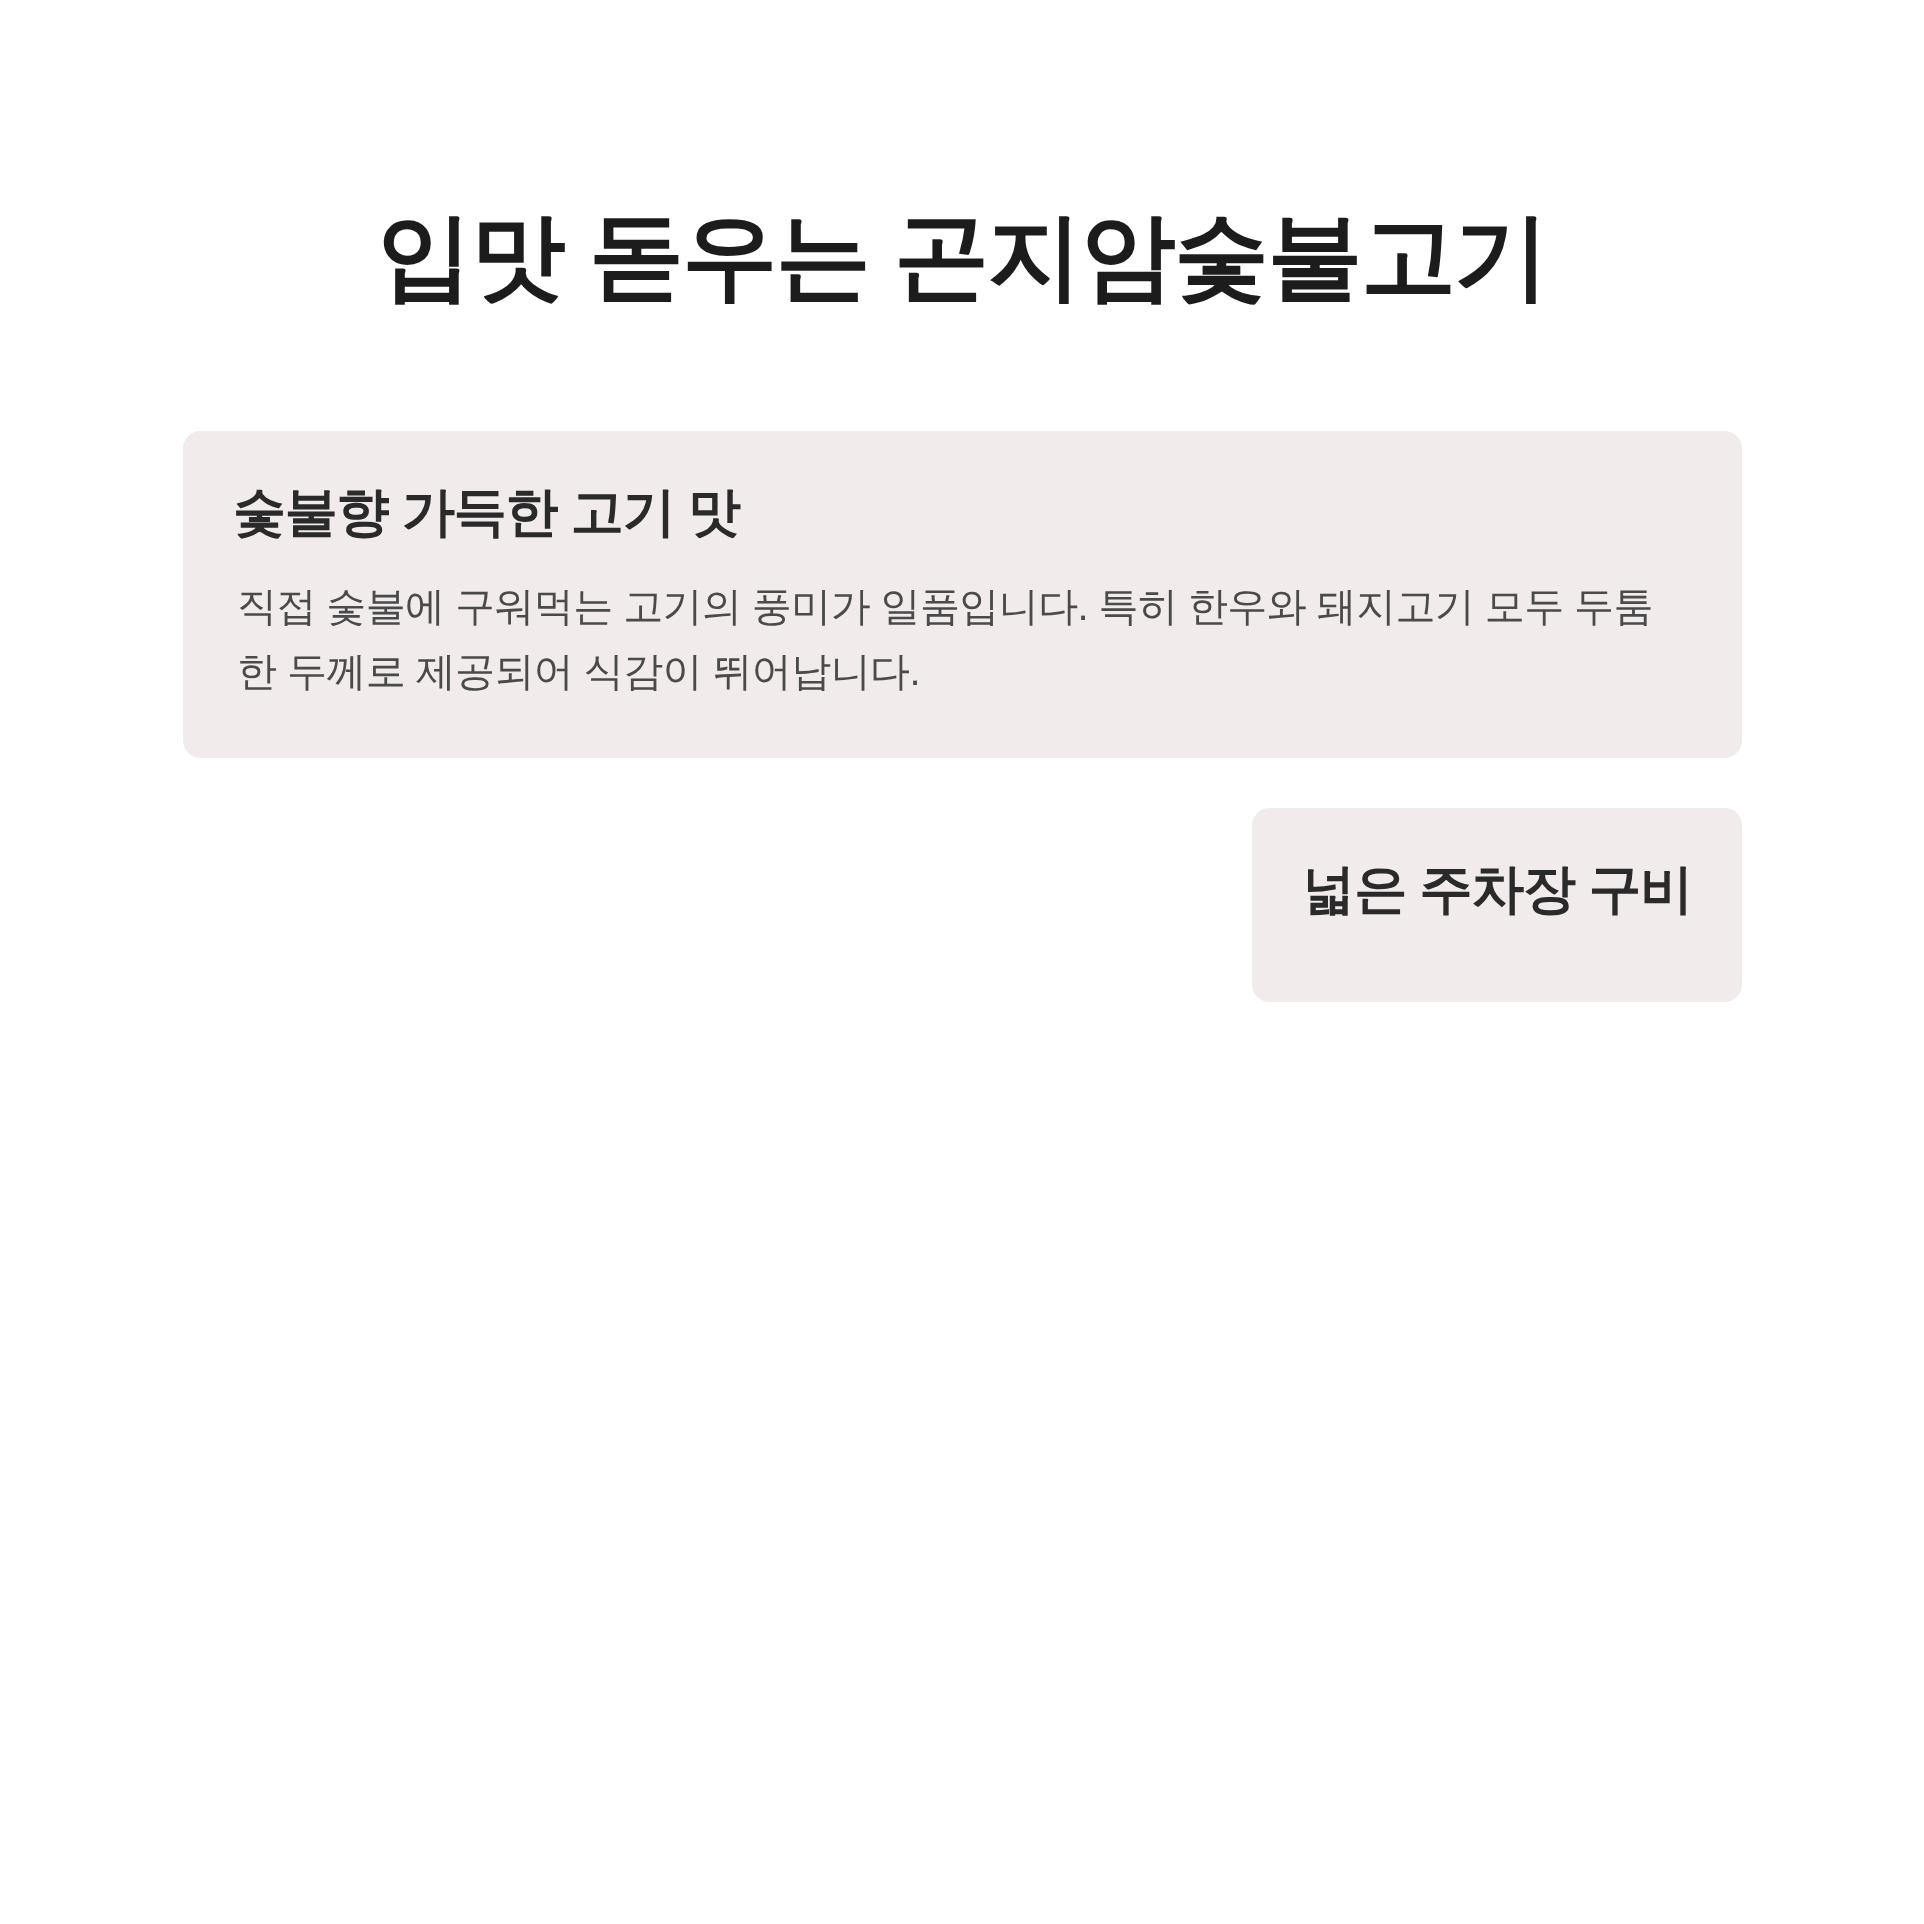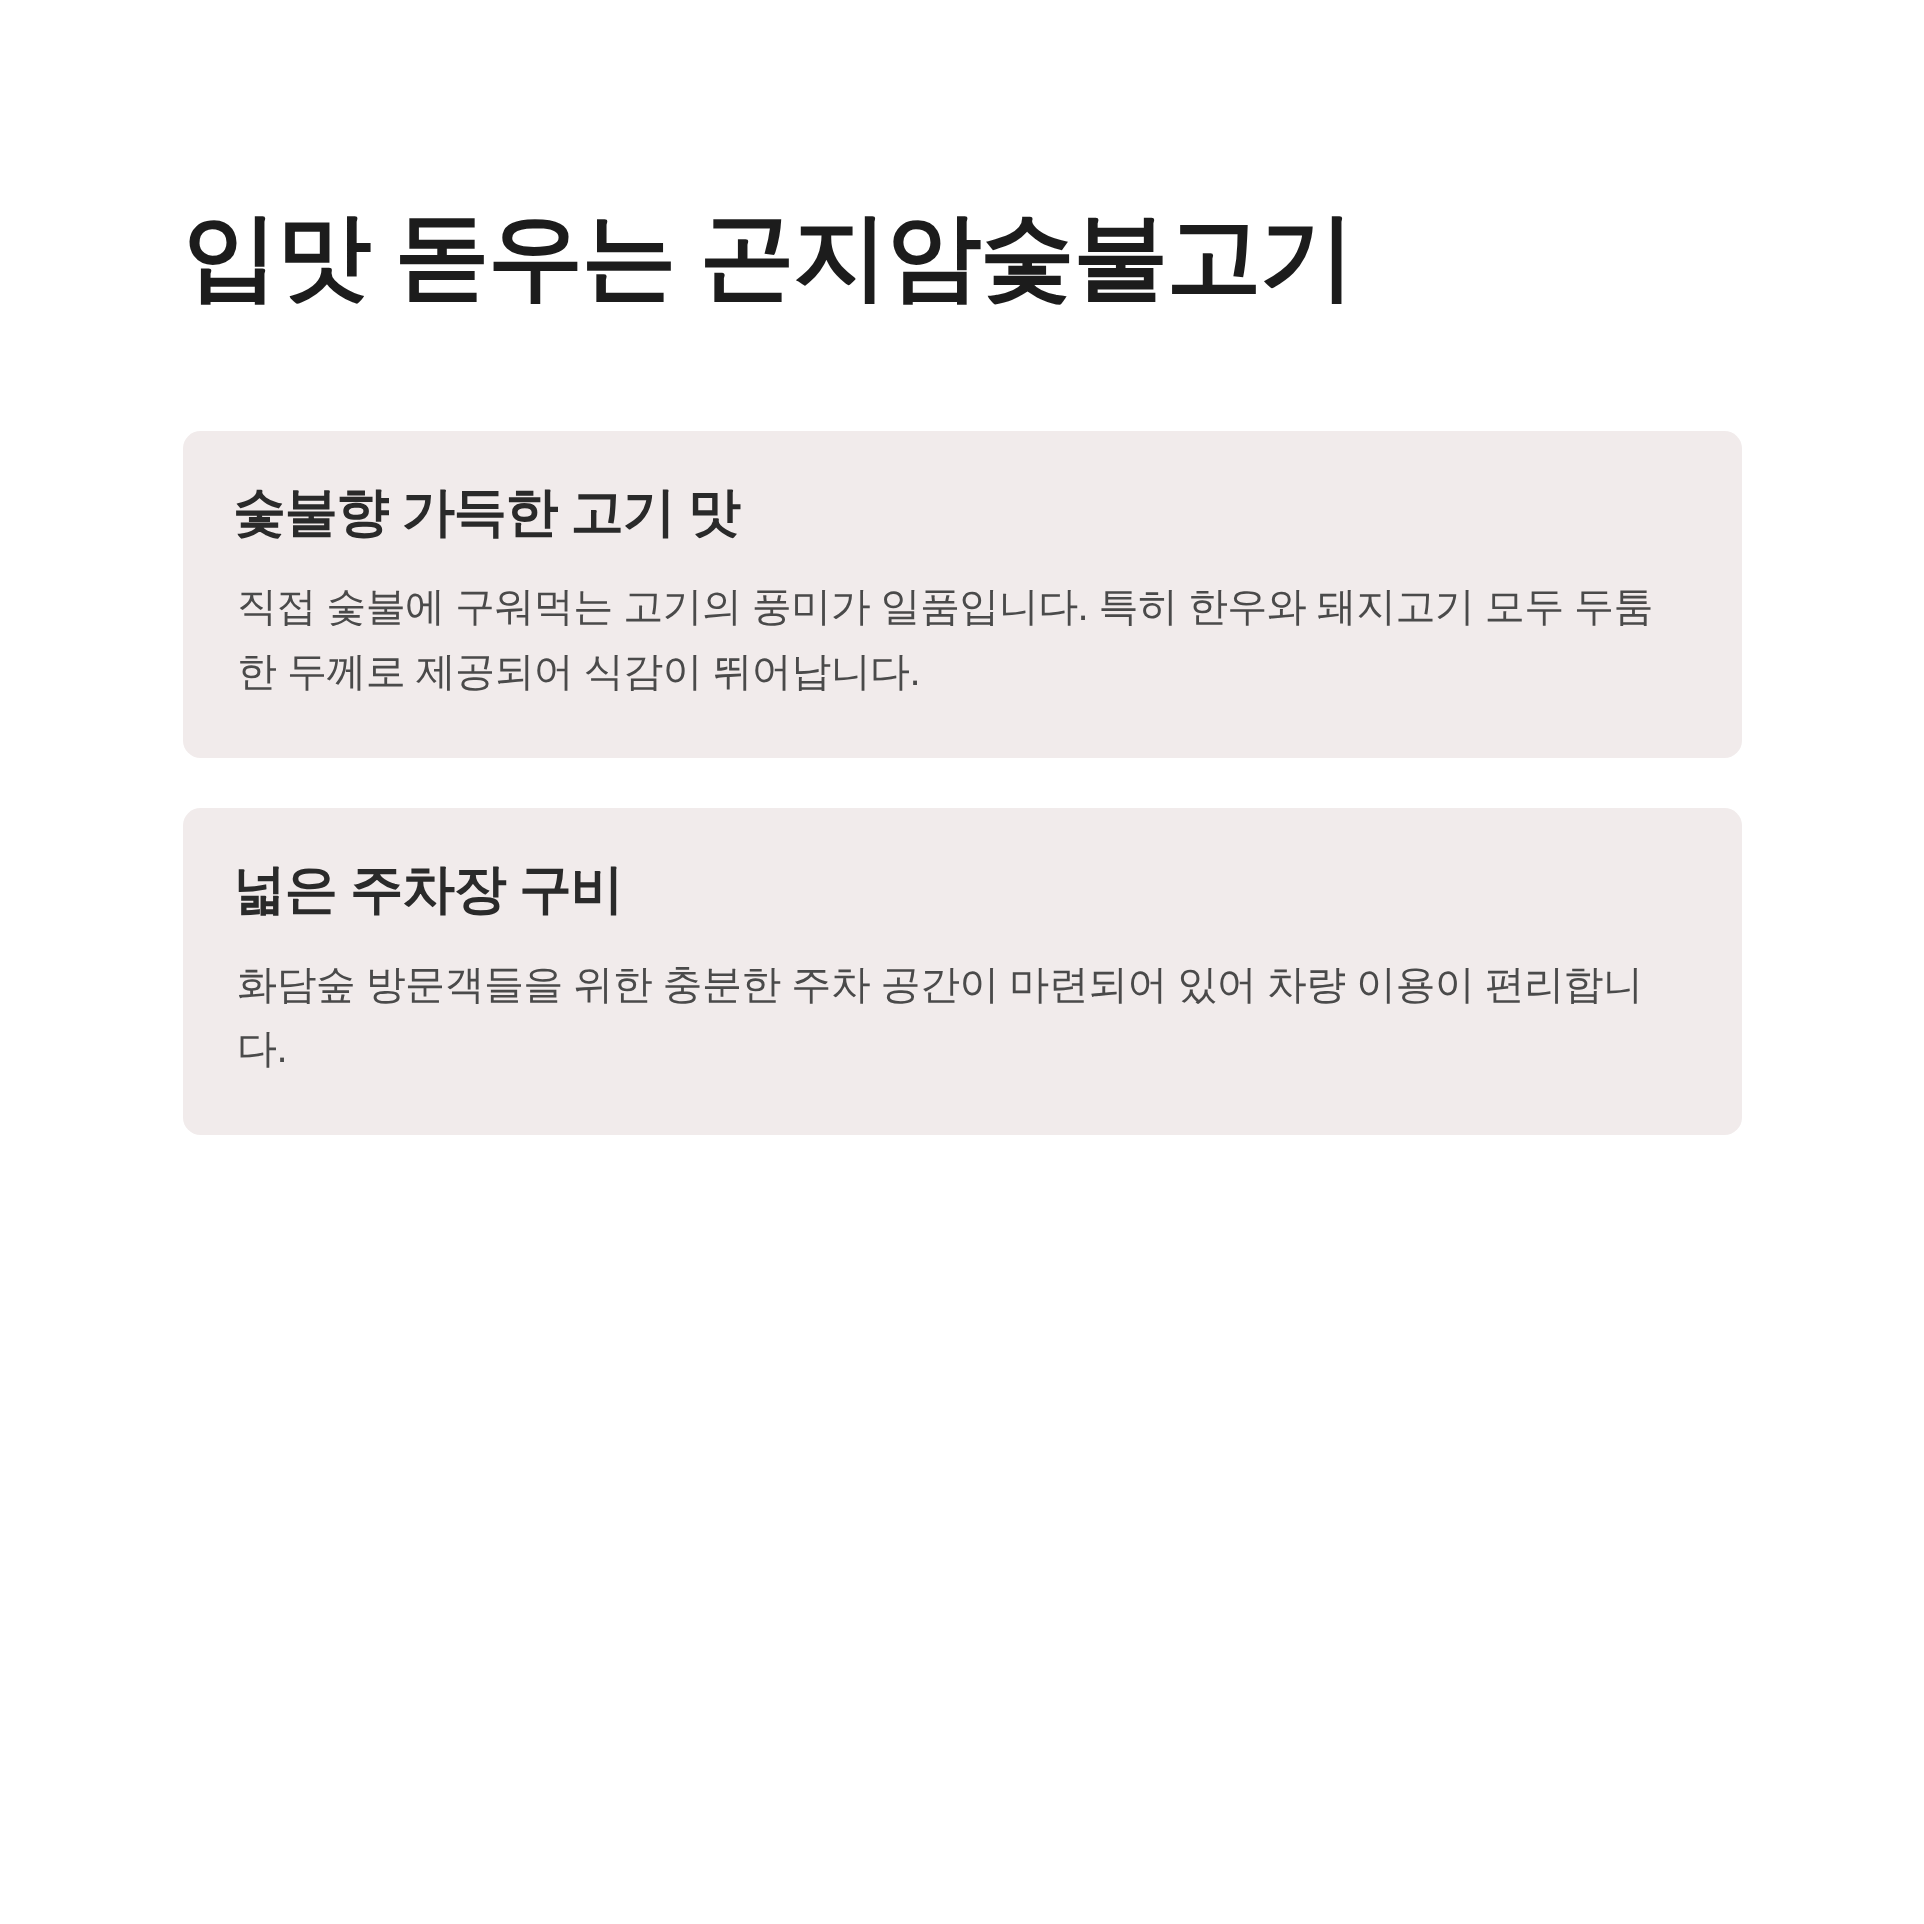--- a/index.html
+++ b/index.html
@@ -21,20 +21,21 @@
     background: #ffffff;
   }
   .page-title {
     font-size: 95px;
     line-height: 1.22;
     font-weight: 700;
     color: #1c1c1c;
     letter-spacing: -1.6px;
     margin: 0 0 116px 0;
     white-space: nowrap;
+    text-align: center;
   }
   .cards {
     display: flex;
     flex-direction: column;
     gap: 50px;
     align-items: flex-end;
   }
   .card {
     box-sizing: border-box;
     background: #f1ebeb;
@@ -67,19 +68,18 @@
 
   <div class="cards">
 
     <section class="card">
       <h2 class="card-title">숯불향 가득한 고기 맛</h2>
       <p class="card-body">직접 숯불에 구워먹는 고기의 풍미가 일품입니다. 특히 한우와 돼지고기 모두 두툼한 두께로 제공되어 식감이 뛰어납니다.</p>
     </section>
 
     <section class="card">
       <h2 class="card-title">넓은 주차장 구비</h2>
-      <p class="card-body">화담숲 방문객들을 위한 충분한 주차 공간이 마련되어 있어 차량 이용이 편리합니다.</p>
     </section>
 
 
   </div>
 </div>
 
 
 </body></html>

